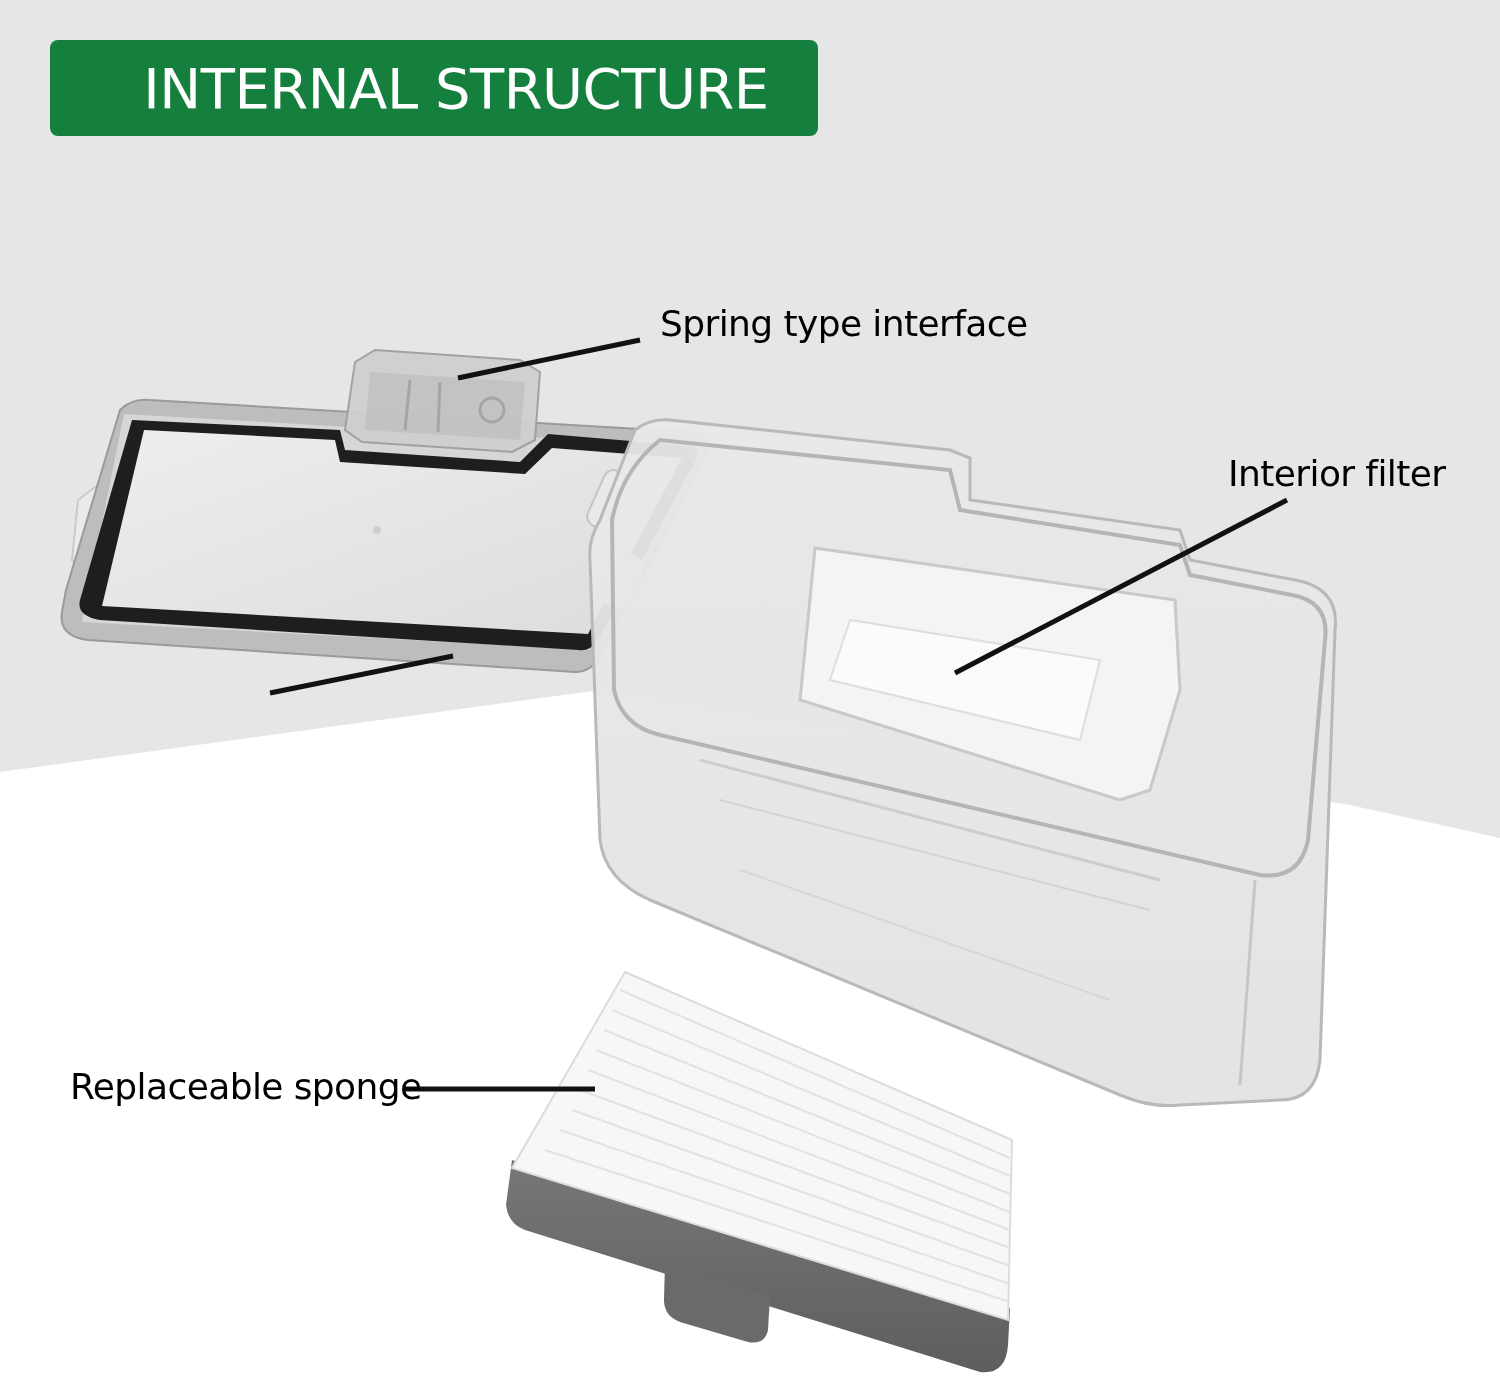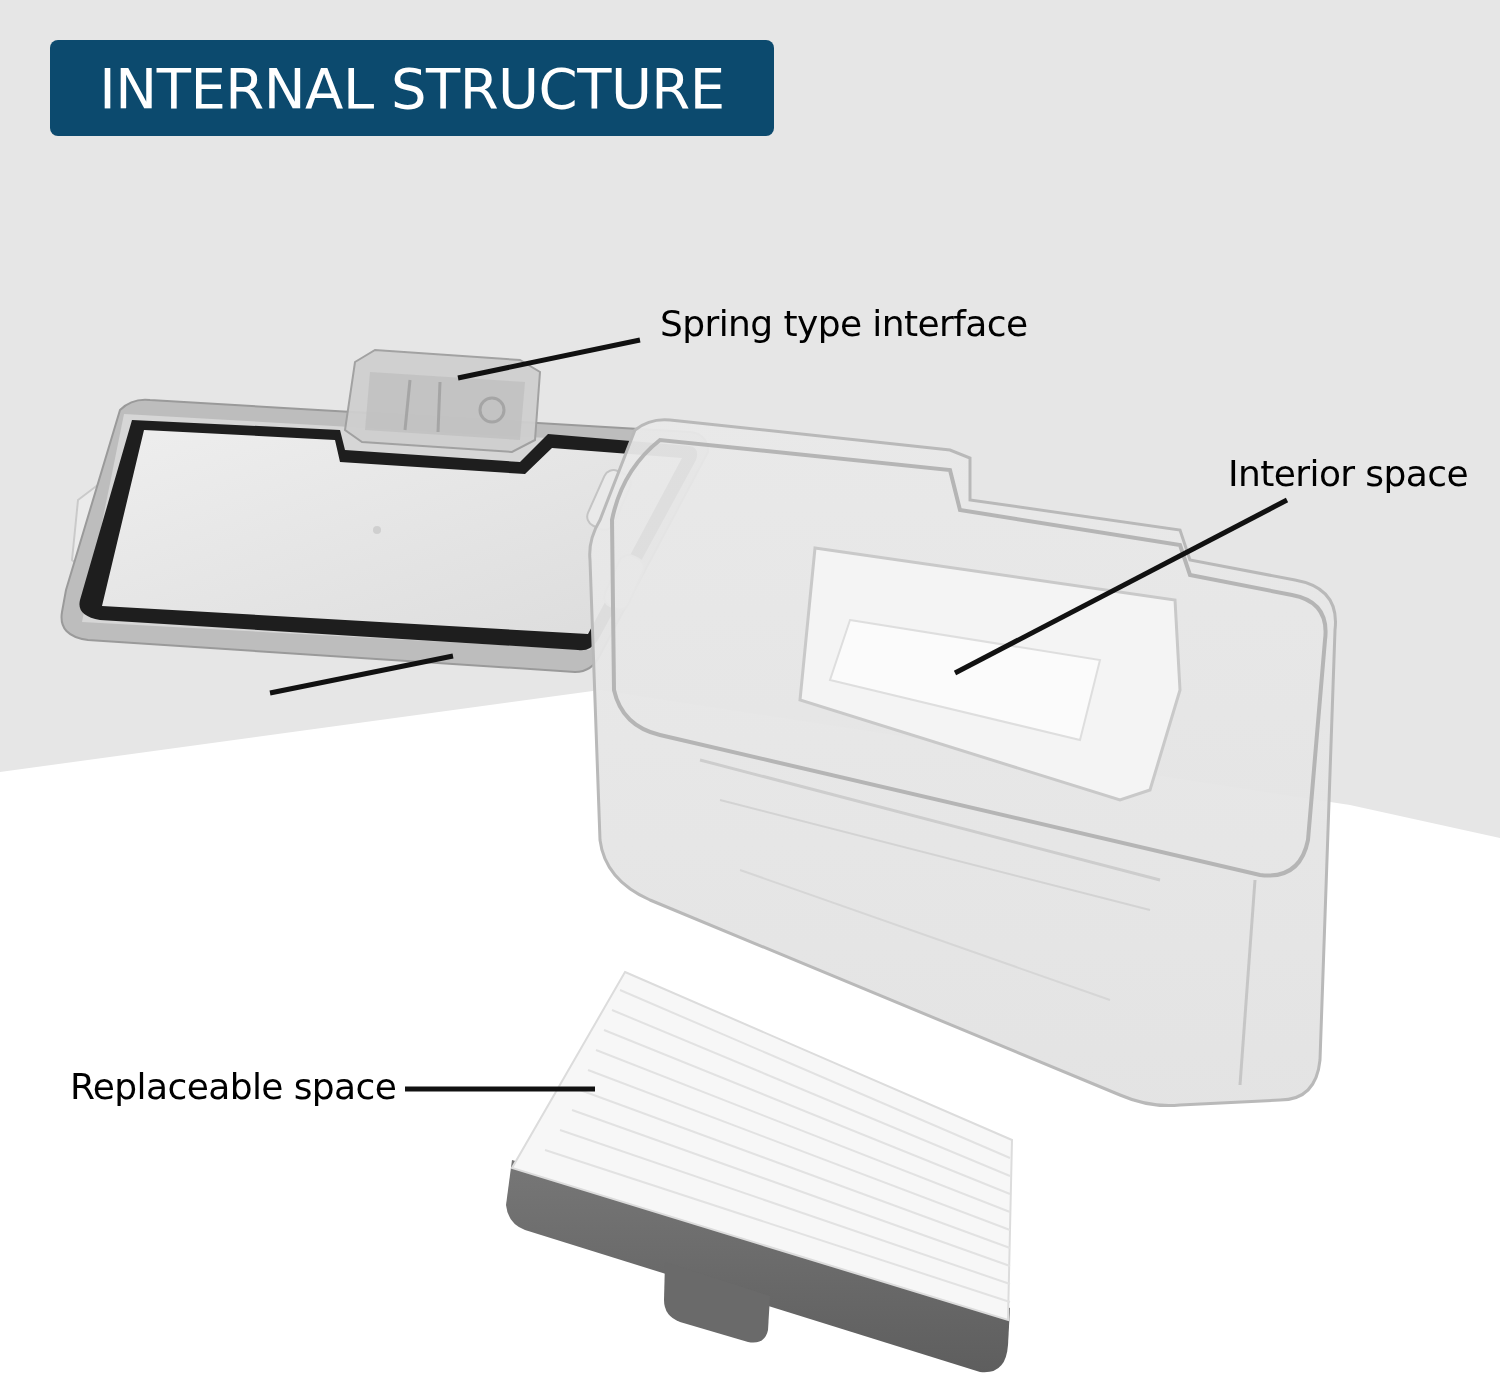--- a/index.html
+++ b/index.html
@@ -25,21 +25,21 @@
 </style>
 </head>
 <body>
 
 <div class="stage">
 
   <svg class="floor" width="1500" height="1396">
     <polygon points="0,772 600,690 1350,805 1500,838 1500,1396 0,1396" fill="#ffffff"></polygon>
   </svg>
 
-  <div class="title-badge" style="background:#0c4a6e;">
+  <div class="title-badge" style="background:#15803d;padding-left:44px;">
     <span>INTERNAL STRUCTURE</span>
   </div>
 
   <svg class="art" width="1500" height="1396">
     <defs>
       <linearGradient id="lidFill" x1="0" y1="0" x2="1" y2="1">
         <stop offset="0" stop-color="#eeeeee"></stop>
         <stop offset="1" stop-color="#dcdcdc"></stop>
       </linearGradient>
       <linearGradient id="boxFill" x1="0" y1="0" x2="0" y2="1">
@@ -110,15 +110,15 @@
       </g>
     </g>
 
     <line x1="458" y1="378" x2="640" y2="340" stroke="#111111" stroke-width="5"></line>
     <line x1="955" y1="673" x2="1287" y2="500" stroke="#111111" stroke-width="5"></line>
     <line x1="270" y1="693" x2="453" y2="656" stroke="#111111" stroke-width="5"></line>
     <line x1="405" y1="1089" x2="595" y2="1089" stroke="#111111" stroke-width="5"></line>
   </svg>
 
   <div class="label" style="left:660px; top:303px;">Spring type interface</div>
-  <div class="label" style="left:1228px; top:453px;">Interior space</div>
-  <div class="label" style="left:70px; top:1066px;">Replaceable space</div>
+  <div class="label" style="left:1228px; top:453px;">Interior filter</div>
+  <div class="label" style="left:70px; top:1066px;">Replaceable sponge</div>
 </div>
 
 </body></html>

